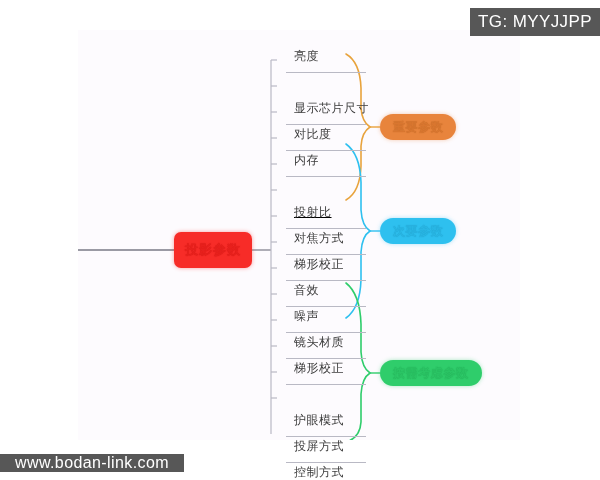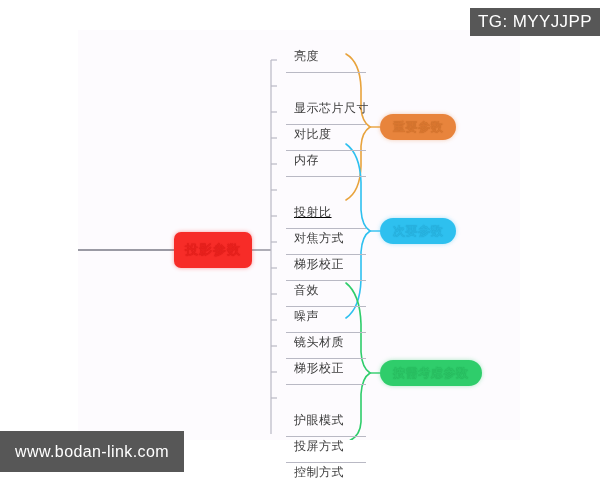--- a/index.html
+++ b/index.html
@@ -30,21 +30,21 @@
   #wm-top {
     right: 0;
     top: 8px;
     width: 130px;
     height: 28px;
   }
   #wm-bottom {
     left: 0;
     bottom: 8px;
     width: 184px;
-    height: 41px;
+    height: 18px;
     font-size: 16px;
   }
 
   
   #canvas {
     position: absolute;
     left: 78px;
     top: 30px;
     width: 442px;
     height: 410px;

